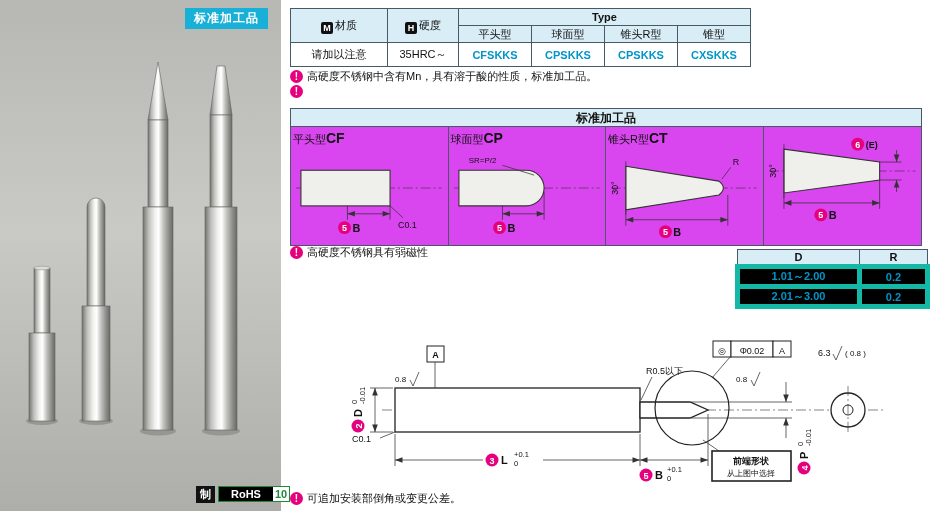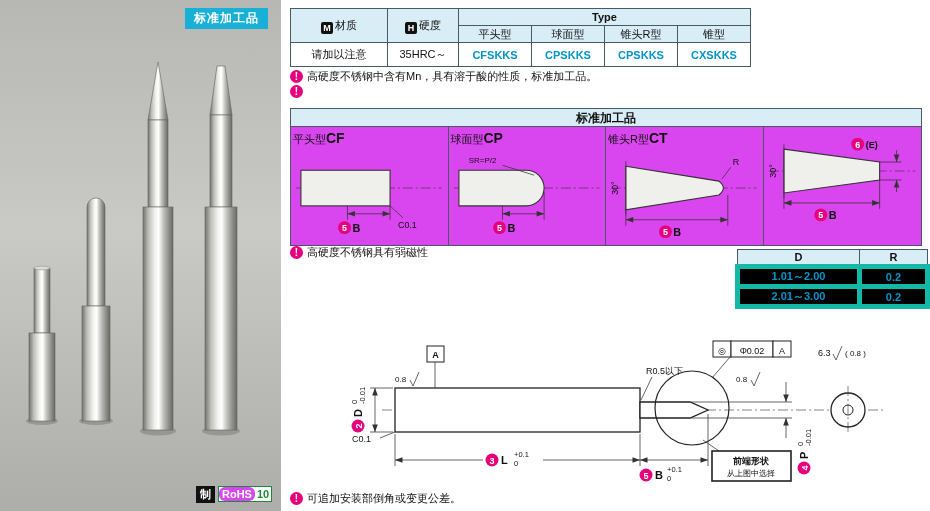--- a/index.html
+++ b/index.html
@@ -46,21 +46,21 @@
   .r-table th { background:#d9edf6; border:1px solid #455a64; font-size:11px; height:17px; font-weight:bold; }
   .r-table td { border:5px solid #14b8a6; font-size:11px; font-weight:bold; color:#0095c8; text-align:center; height:17px; background:#000000; }
 
   
   .main-drawing { position:absolute; left:300px; top:334px; }
 
   
   .footer-badges { position:absolute; left:196px; top:486px; display:flex; gap:3px; font-size:11px; align-items:flex-start; }
   .made { background:#111; color:#fff; font-weight:bold; padding:1px 4px; }
   .rohs { border:1px solid #1c8a3a; display:inline-flex; background:#fff; }
-  .rohs-label { background:#d946ef; color:#fff; font-weight:bold; padding:1px 3px;border-radius:6px; }
+  .rohs-label { background:#000000; color:#fff; font-weight:bold; padding:1px 12px; }
   .rohs-num { color:#1c8a3a; font-weight:bold; padding:1px 2px; }
 
   
   svg text { font-family:"Liberation Sans","DejaVu Sans",sans-serif; }
   .outline { fill:#efefec; stroke:#333; stroke-width:1.1; }
   .solid { fill:#fff; stroke:#222; stroke-width:1.3; }
   .thin { stroke:#333; stroke-width:0.75; fill:none; }
   .cl { stroke:#333; stroke-width:0.6; fill:none; stroke-dasharray:10 3 2 3; }
   .dim { stroke:#333; stroke-width:0.75; fill:none; marker-start:url(#arrS); marker-end:url(#arrE); }
   .dim1 { stroke:#333; stroke-width:0.75; fill:none; marker-end:url(#arrE); }

